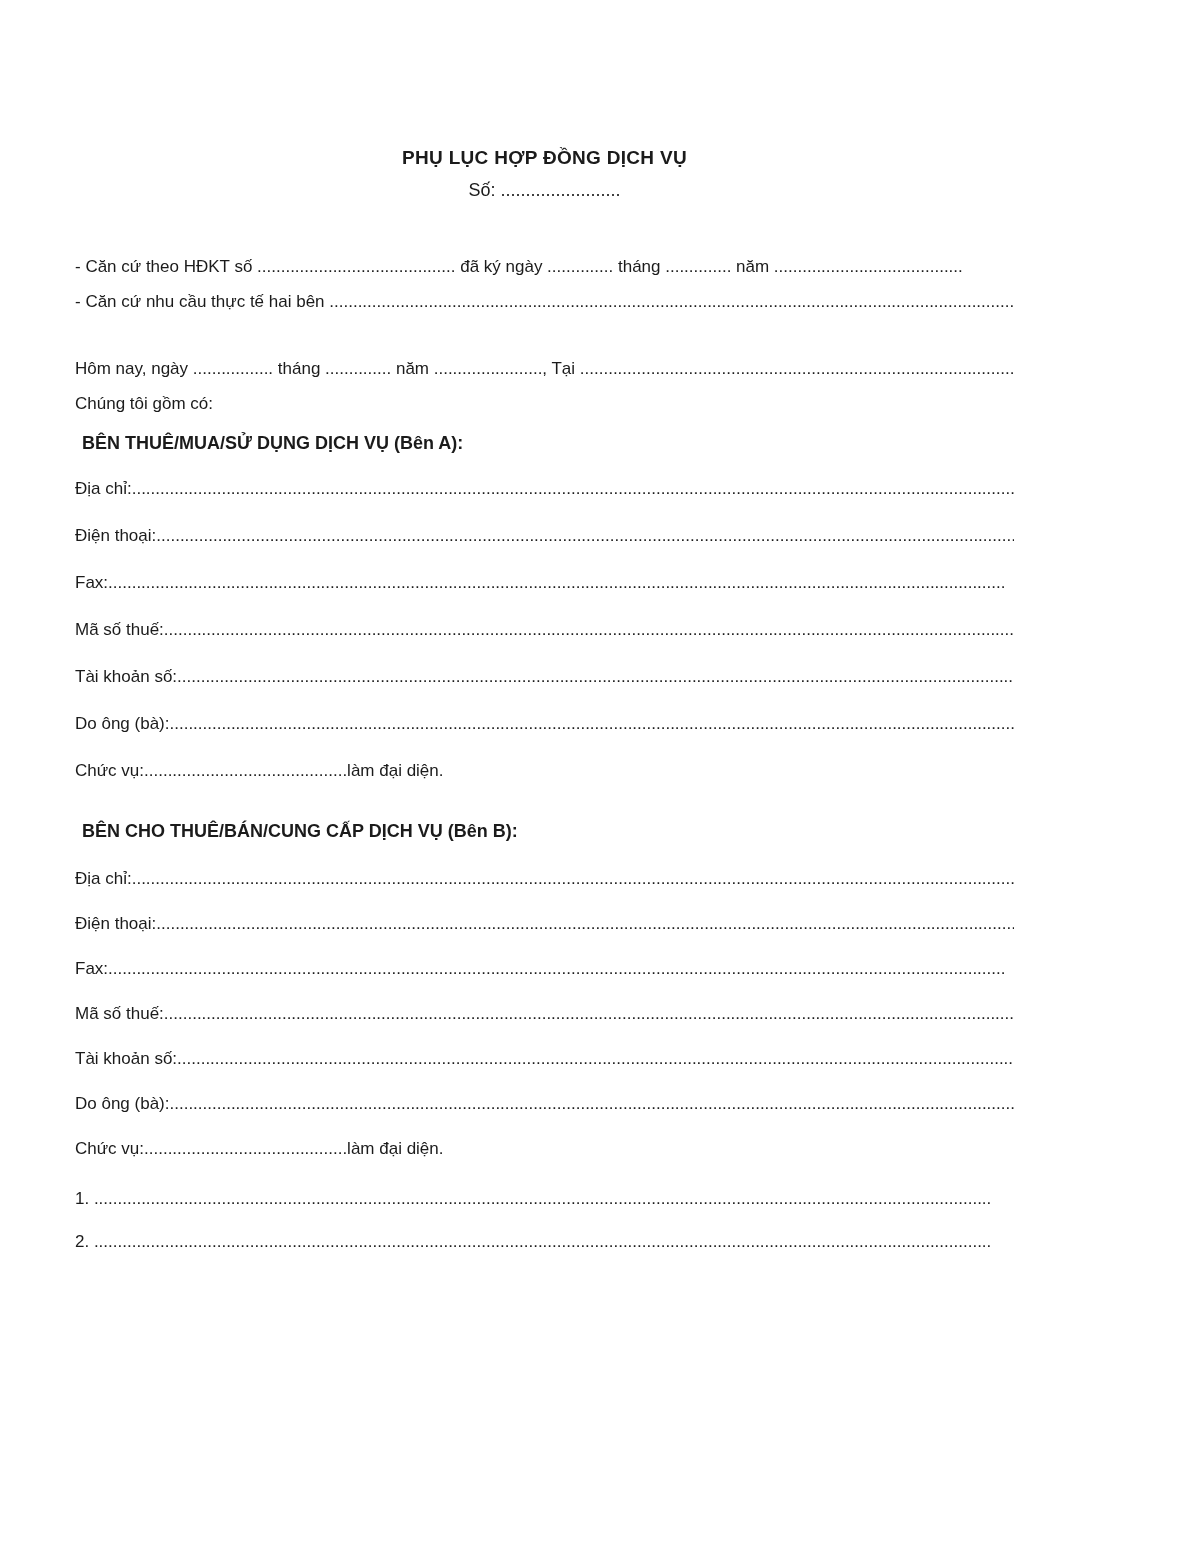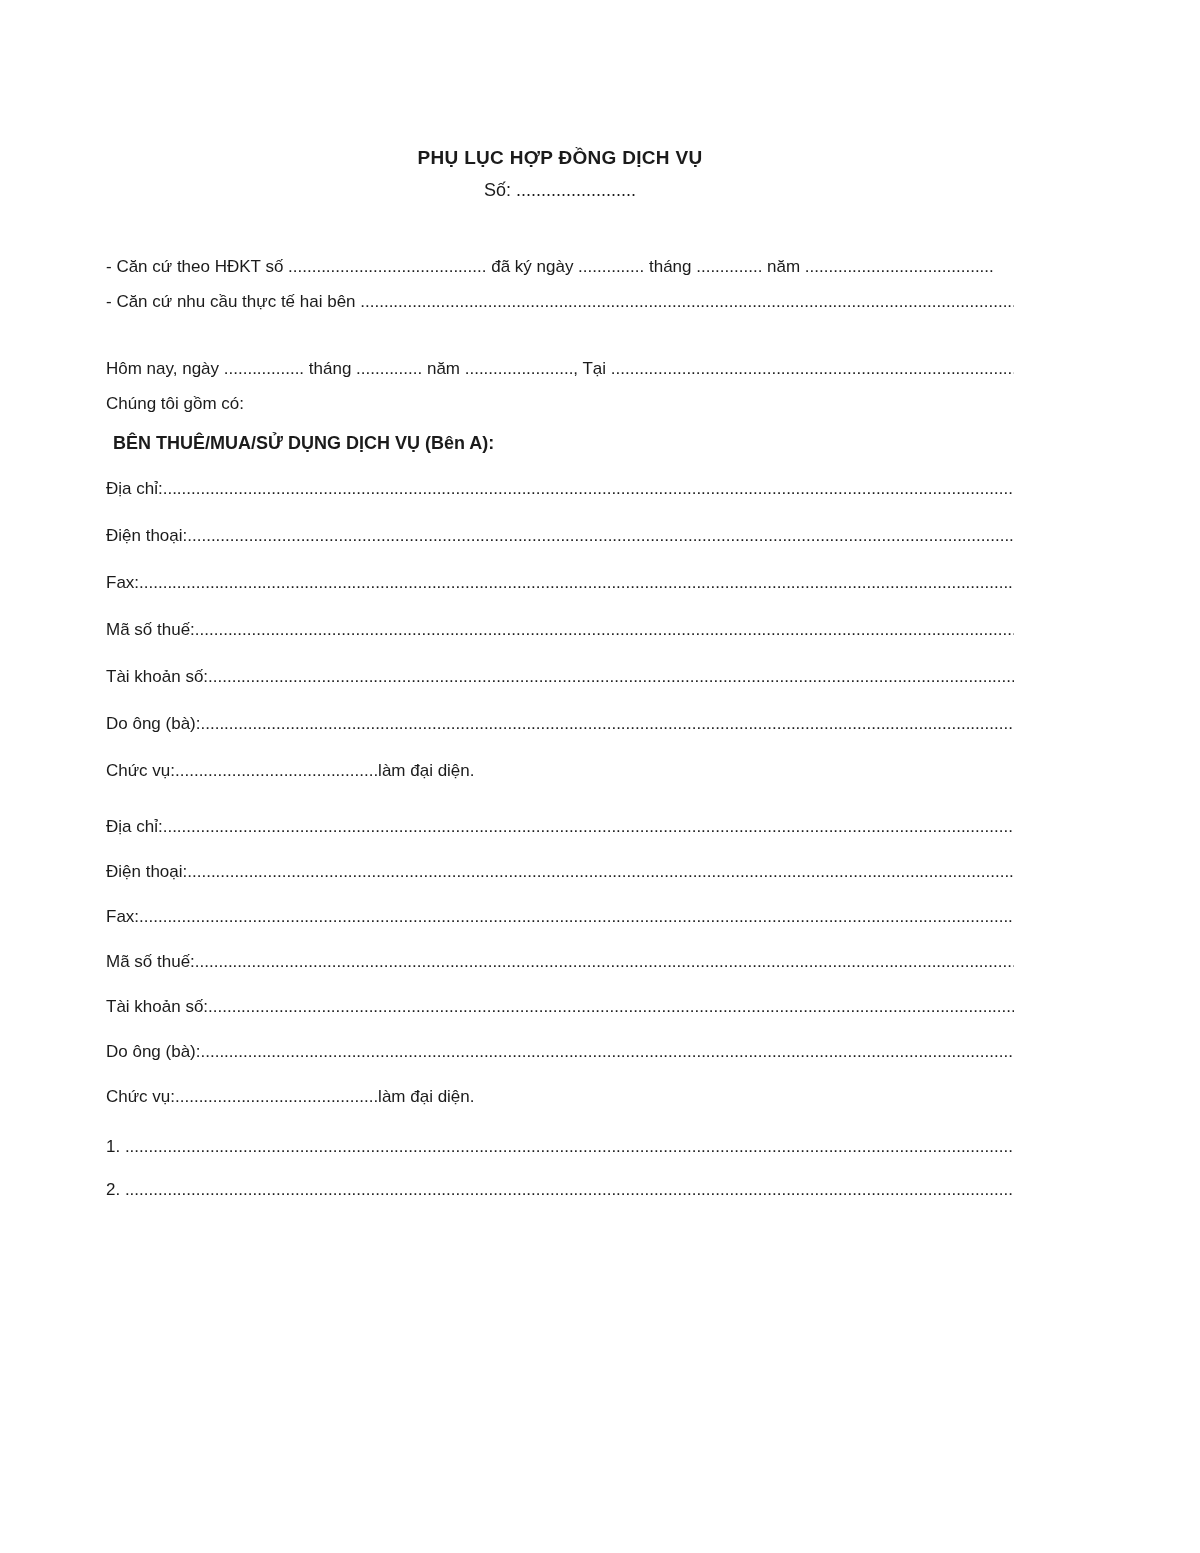--- a/index.html
+++ b/index.html
@@ -2,21 +2,21 @@
 <html><head>
 <meta charset="utf-8">
 <style>
   html, body { margin: 0; padding: 0; background: #ffffff; }
   .page {
     position: relative;
     width: 1200px;
     height: 1553px;
     box-sizing: border-box;
     background: #ffffff;
-    padding: 145px 186px 0 106px;
+    padding: 145px 186px 0 75px;
     font-family: "Liberation Sans", sans-serif;
     font-size: 17px;
     color: #1b1b1b;
     overflow: hidden;
   }
   .title {
     margin: 0;
     font-size: 19px;
     line-height: 26px;
     font-weight: bold;
@@ -80,20 +80,21 @@
   <div class="fields fields-a">
     <p>Địa chỉ:..............................................................................................................................................................................................</p>
     <p>Điện thoại:..............................................................................................................................................................................................</p>
     <p>Fax:..............................................................................................................................................................................................</p>
     <p>Mã số thuế:..............................................................................................................................................................................................</p>
     <p>Tài khoản số:..............................................................................................................................................................................................</p>
     <p>Do ông (bà):..............................................................................................................................................................................................</p>
     <p>Chức vụ:...........................................làm đại diện.</p>
   </div>
 
+  <h2 class="heading heading-b">BÊN CHO THUÊ/BÁN/CUNG CẤP DỊCH VỤ (Bên B):</h2>
   <div class="fields fields-b">
     <p>Địa chỉ:..............................................................................................................................................................................................</p>
     <p>Điện thoại:..............................................................................................................................................................................................</p>
     <p>Fax:..............................................................................................................................................................................................</p>
     <p>Mã số thuế:..............................................................................................................................................................................................</p>
     <p>Tài khoản số:..............................................................................................................................................................................................</p>
     <p>Do ông (bà):..............................................................................................................................................................................................</p>
     <p>Chức vụ:...........................................làm đại diện.</p>
   </div>
 

